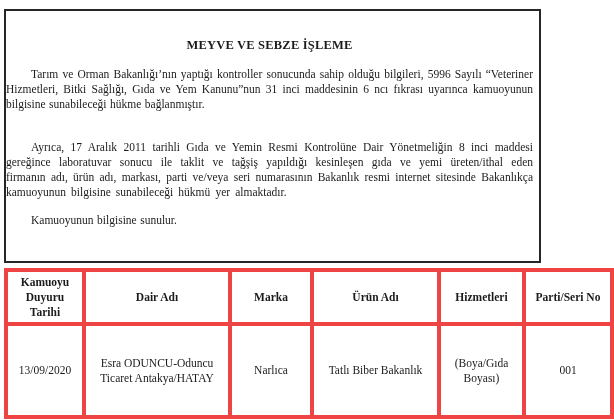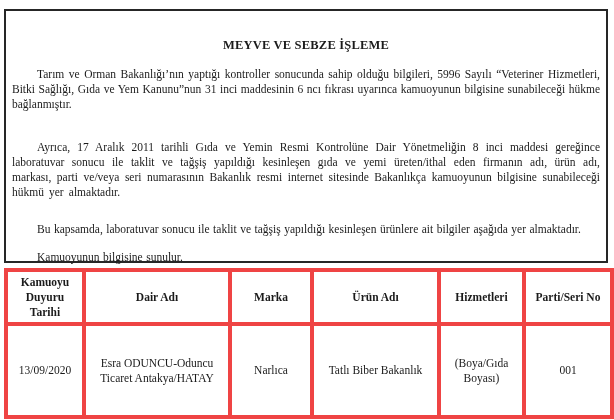--- a/index.html
+++ b/index.html
@@ -11,24 +11,24 @@
     overflow: hidden;
   }
   .page {
     position: relative;
     width: 614px; height: 420px;
     background: #ffffff;
   }
   .announcement-box {
     position: absolute;
     left: 4px; top: 9px;
-    width: 604px; height: 254px;
+    width: 537px; height: 254px;
     border: 2px solid #262626;
     background: #ffffff;
-    padding: 26px 6px 0 6px;
+    padding: 26px 6px 0 0;
   }
   .doc-title {
     text-align: center;
     font-weight: bold;
     font-size: 12.5px;
     line-height: 16px;
     letter-spacing: 0.2px;
   }
   .body-text {
     font-size: 11.5px;
@@ -73,21 +73,20 @@
 </style>
 </head>
 <body>
 
 <div class="page">
 
   <div class="announcement-box">
     <div class="doc-title">MEYVE VE SEBZE İŞLEME</div>
     <p class="body-text p1">Tarım ve Orman Bakanlığı’nın yaptığı kontroller sonucunda sahip olduğu bilgileri, 5996 Sayılı “Veteriner Hizmetleri, Bitki Sağlığı, Gıda ve Yem Kanunu”nun 31 inci maddesinin 6 ncı fıkrası uyarınca kamuoyunun bilgisine sunabileceği hükme bağlanmıştır.</p>
     <p class="body-text p2">Ayrıca, 17 Aralık 2011 tarihli Gıda ve Yemin Resmi Kontrolüne Dair Yönetmeliğin 8 inci maddesi gereğince laboratuvar sonucu ile taklit ve tağşiş yapıldığı kesinleşen gıda ve yemi üreten/ithal eden firmanın adı, ürün adı, markası, parti ve/veya seri numarasının Bakanlık resmi internet sitesinde Bakanlıkça kamuoyunun bilgisine sunabileceği hükmü yer almaktadır.</p>
-    <p class="body-text p3">Bu kapsamda, laboratuvar sonucu ile taklit ve tağşiş yapıldığı kesinleşen ürünlere ait bilgiler aşağıda yer almaktadır.</p>
     <p class="body-text p4">Kamuoyunun bilgisine sunulur.</p>
   </div>
 
   <table class="products">
     <colgroup>
       <col class="c1">
         <col class="c2">
         <col class="c3">
         <col class="c4">
         <col class="c5">

